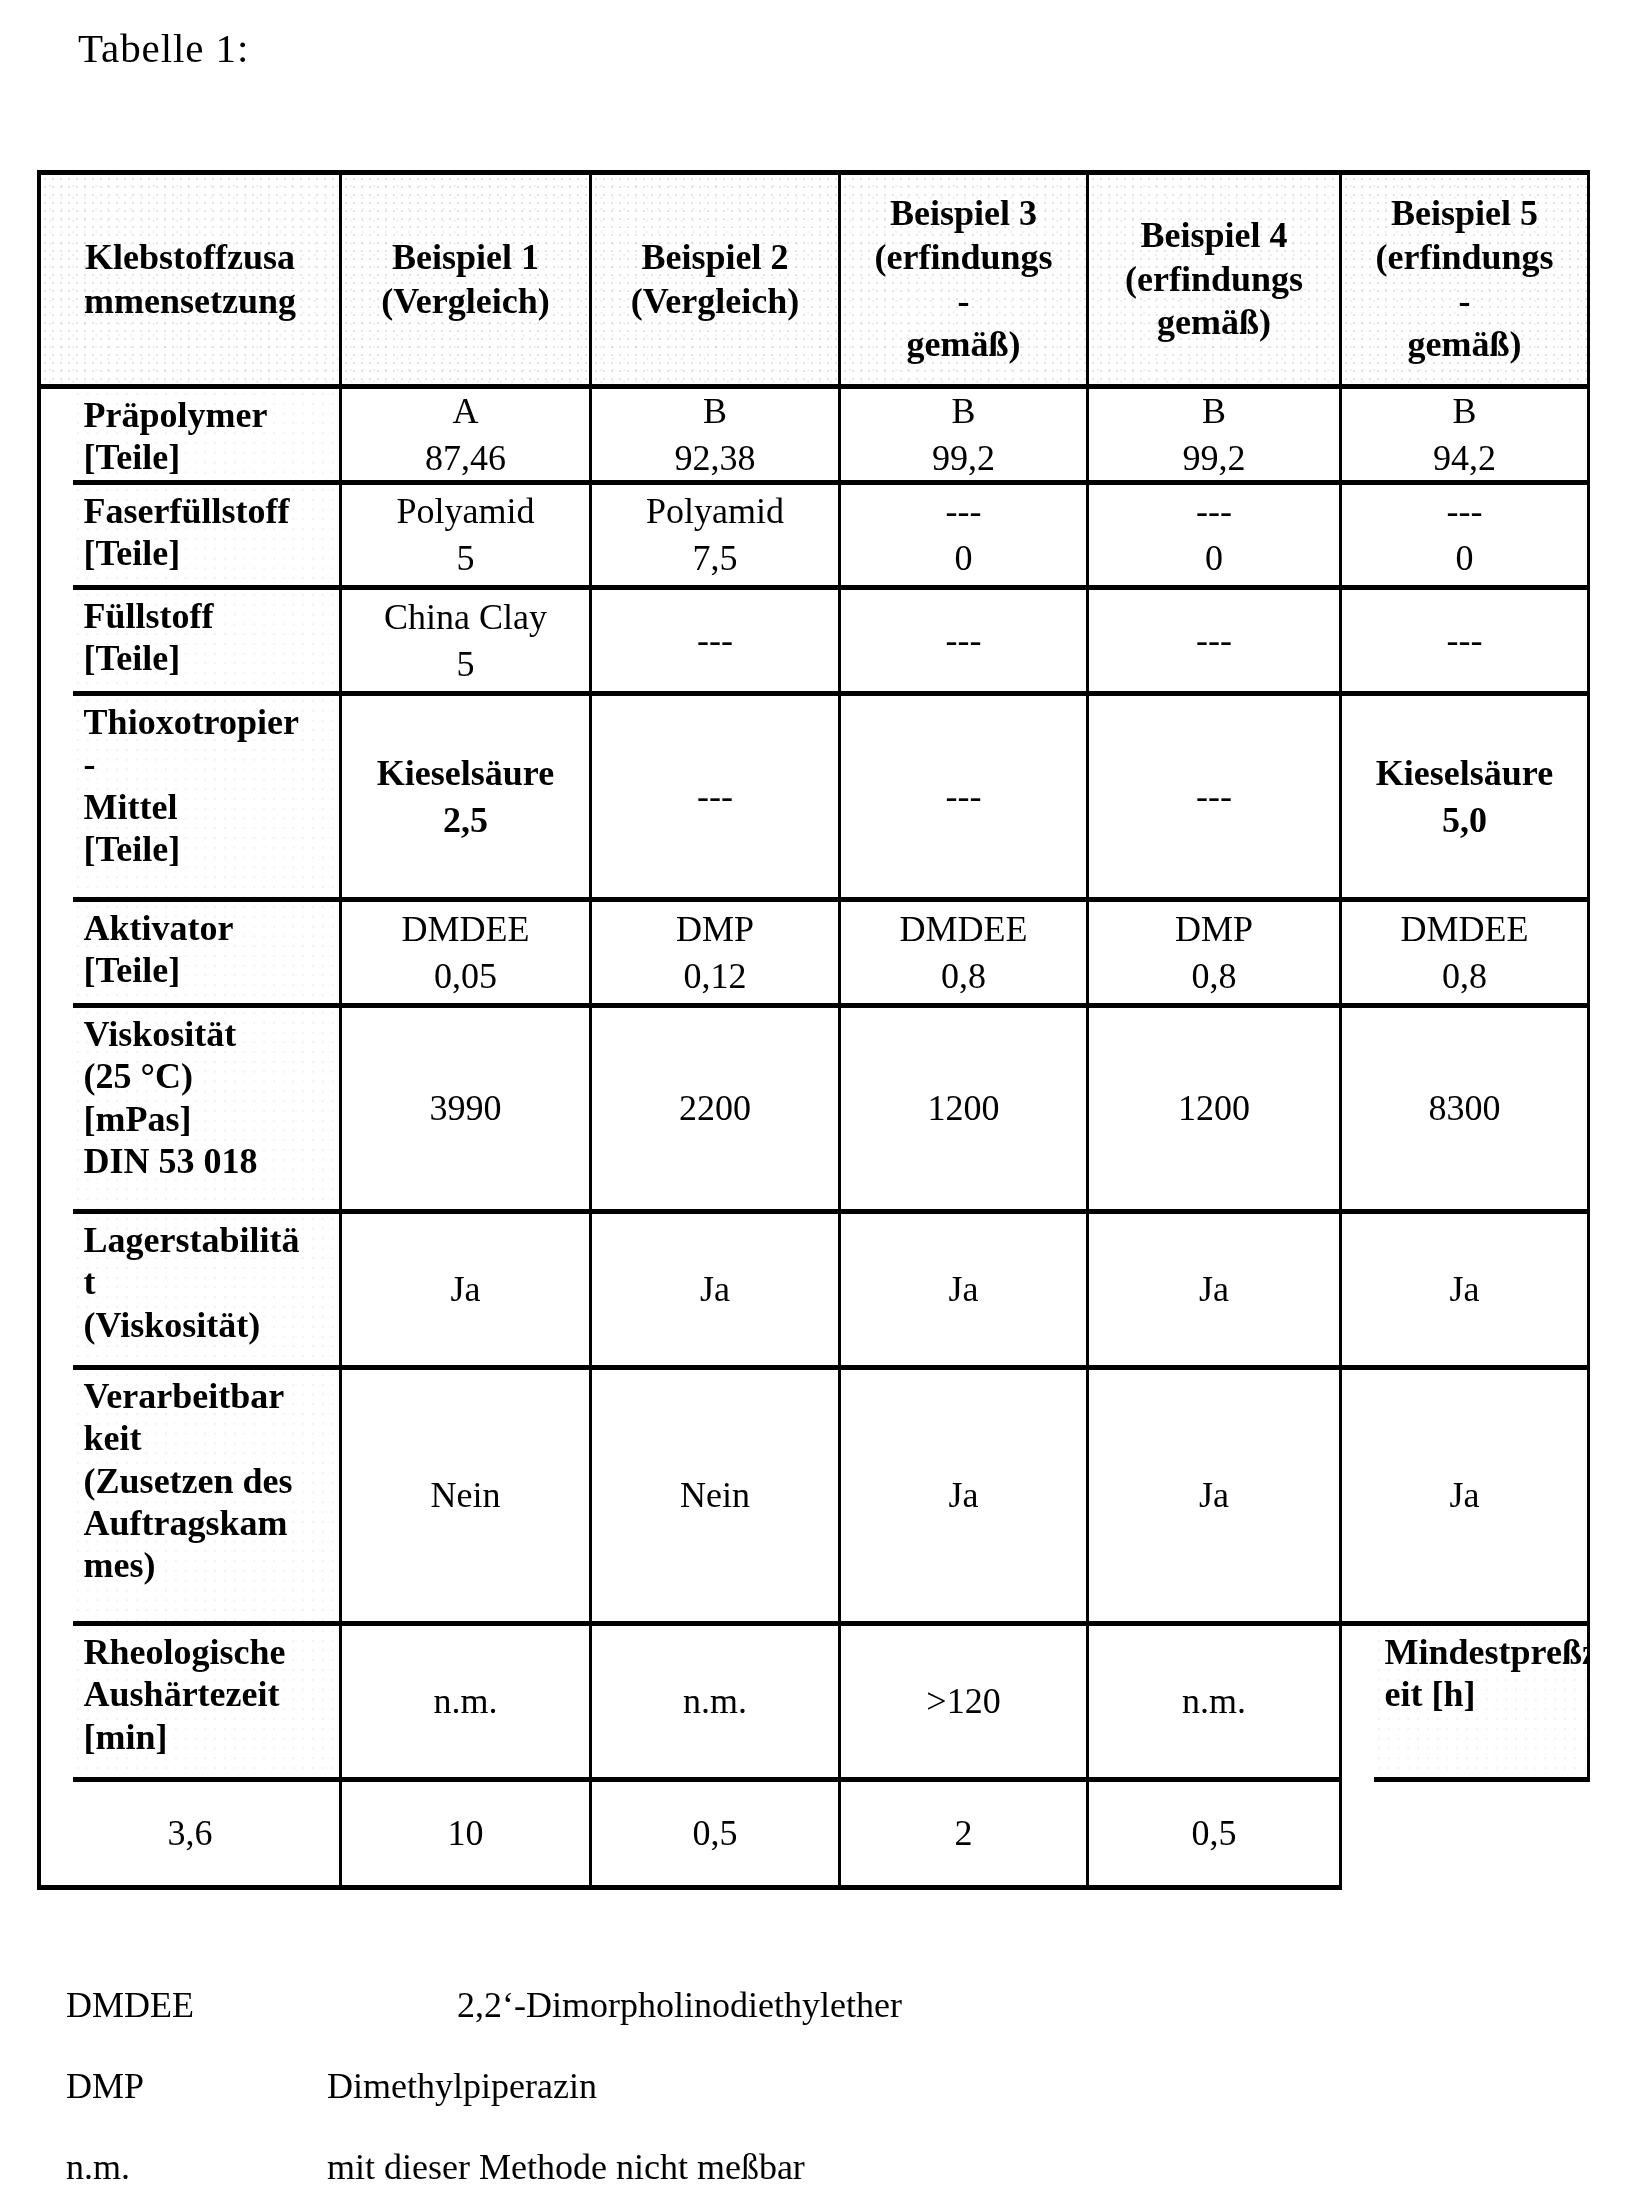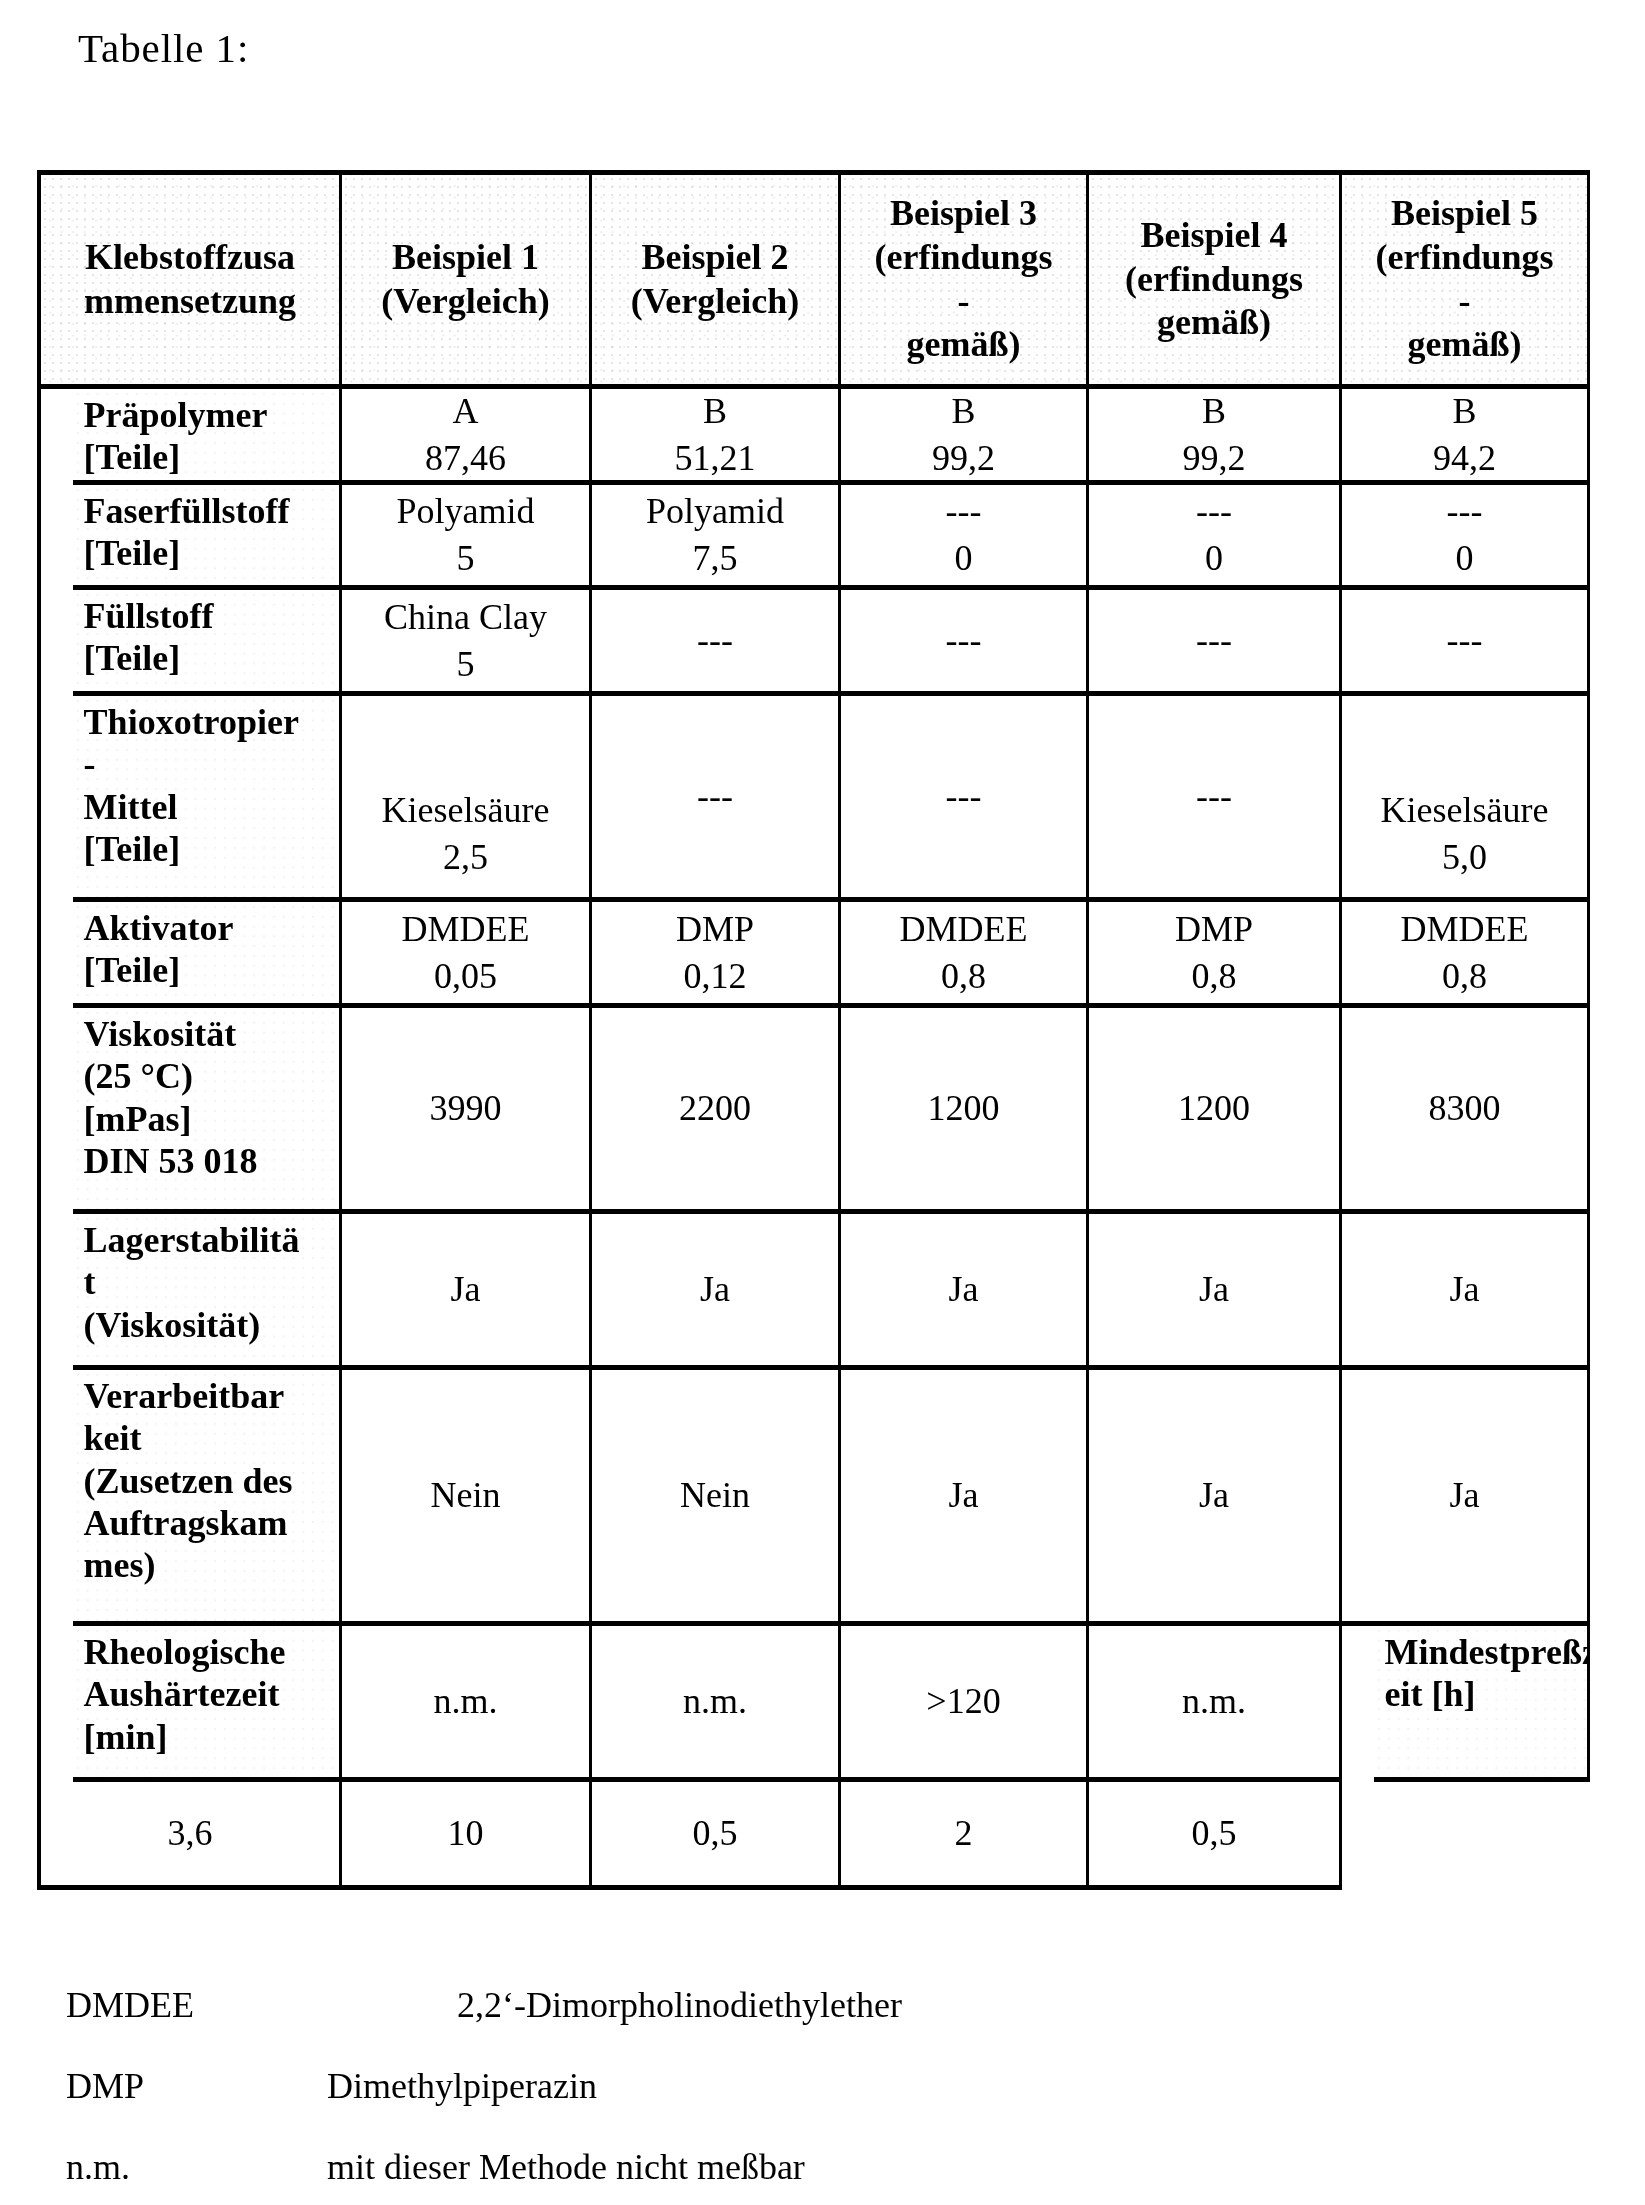--- a/index.html
+++ b/index.html
@@ -47,21 +47,21 @@
     font-weight:bold; font-size:36px; line-height:1.17;
     text-align:left; padding:5.3px 3.5px 3.5px 10.6px;
     background-image:radial-gradient(rgba(0,0,0,0.05) 0.9px, transparent 1.4px);
     background-size:9.8px 9.8px;
     margin-left:32px;
   }
   .val {
     justify-content:center; align-items:center;
     font-size:36px; line-height:1.3; text-align:center;
   }
-  .val.spread { justify-content:flex-end; padding:16px 17px; }
+  .val.spread { justify-content:center; padding:16px 17px;font-weight:bold; }
   .line { white-space:nowrap; }
   
   .footnotes { position:absolute; left:66px; top:1984px; font-size:36px; }
   .fn-row { display:flex; margin-bottom:39px; }
   .fn-term { width:261px; flex:0 0 261px; }
   .fn-def.fn-indent { padding-left:130px; }
 </style>
 </head>
 <body>
 
@@ -100,21 +100,21 @@
     <div class="cell lbl">
       <div class="line">Präpolymer</div>
       <div class="line">[Teile]</div>
     </div>
     <div class="cell val">
       <div class="line">A</div>
       <div class="line">87,46</div>
     </div>
     <div class="cell val">
       <div class="line">B</div>
-      <div class="line">51,21</div>
+      <div class="line">92,38</div>
     </div>
     <div class="cell val">
       <div class="line">B</div>
       <div class="line">99,2</div>
     </div>
     <div class="cell val">
       <div class="line">B</div>
       <div class="line">99,2</div>
     </div>
     <div class="cell val">

